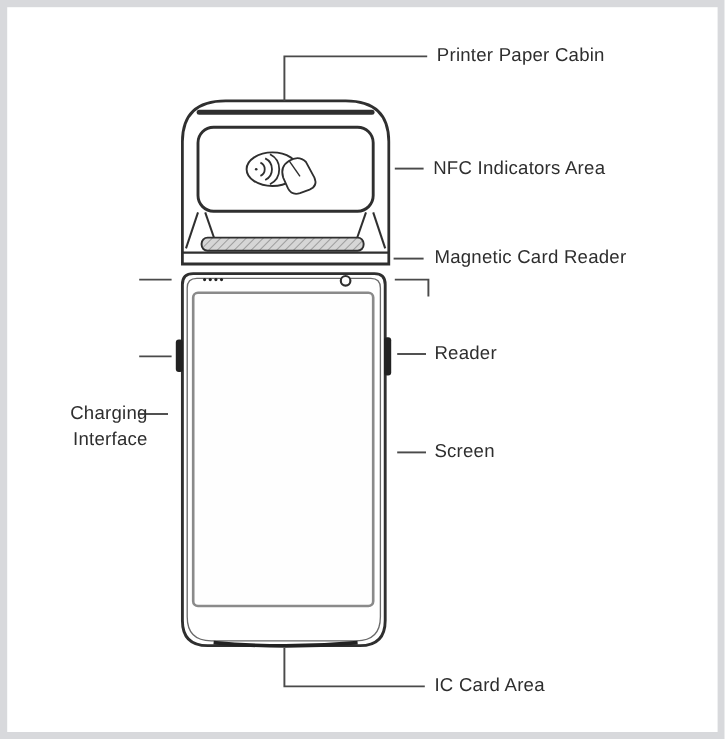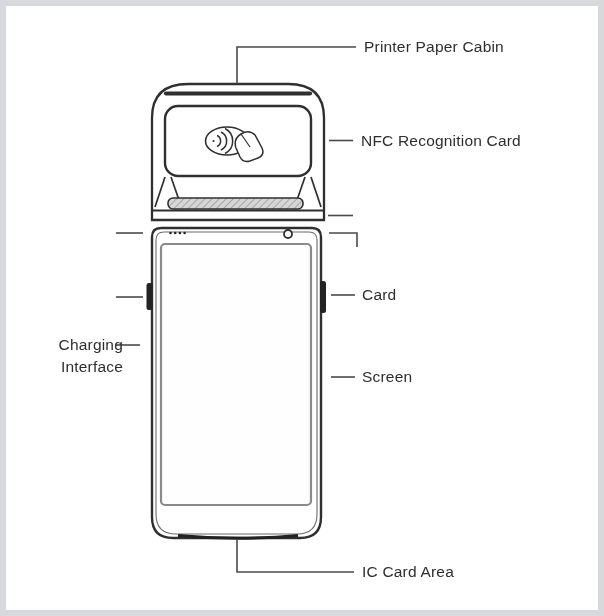--- a/index.html
+++ b/index.html
@@ -106,25 +106,26 @@
       <path d="M331,377 H355"></path>
       <path d="M237,540 V572 H354"></path>
       <path d="M116,233 H143"></path>
       <path d="M116,297 H143"></path>
       <path d="M116,345 H140"></path>
     </g>
   </svg>
 
   <div class="lbl lbl-right" style="top:38px;left:364px">Printer Paper Cabin</div>
 
-  <div class="lbl lbl-right" style="top:132px;left:361px">NFC Recognition Card</div>
+  <div class="lbl lbl-right" style="top:132px;left:361px">NFC Indicators Area</div>
+
+  <div class="lbl lbl-right" style="top:206px">Magnetic Card Reader</div>
 
 
-
-  <div class="lbl lbl-right" style="top:286px">Card</div>
+  <div class="lbl lbl-right" style="top:286px">Reader</div>
 
   <div class="lbl lbl-right" style="top:368px">Screen</div>
 
   <div class="lbl lbl-right" style="top:563px">IC Card Area</div>
 
 
 
   <div class="lbl lbl-wrap" style="position:absolute;top:334px">Charging Interface</div>
 
   <div class="frame-border"></div>

